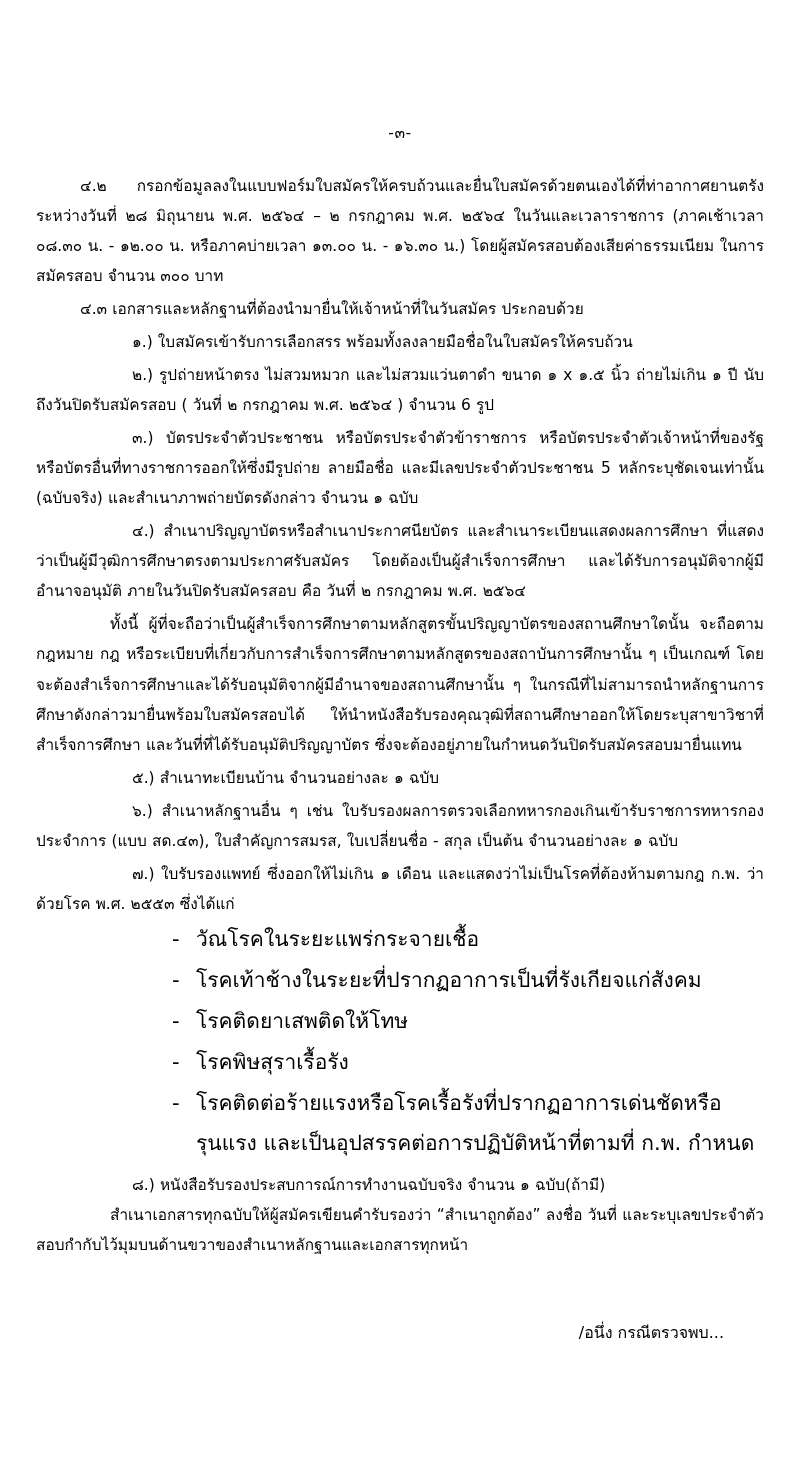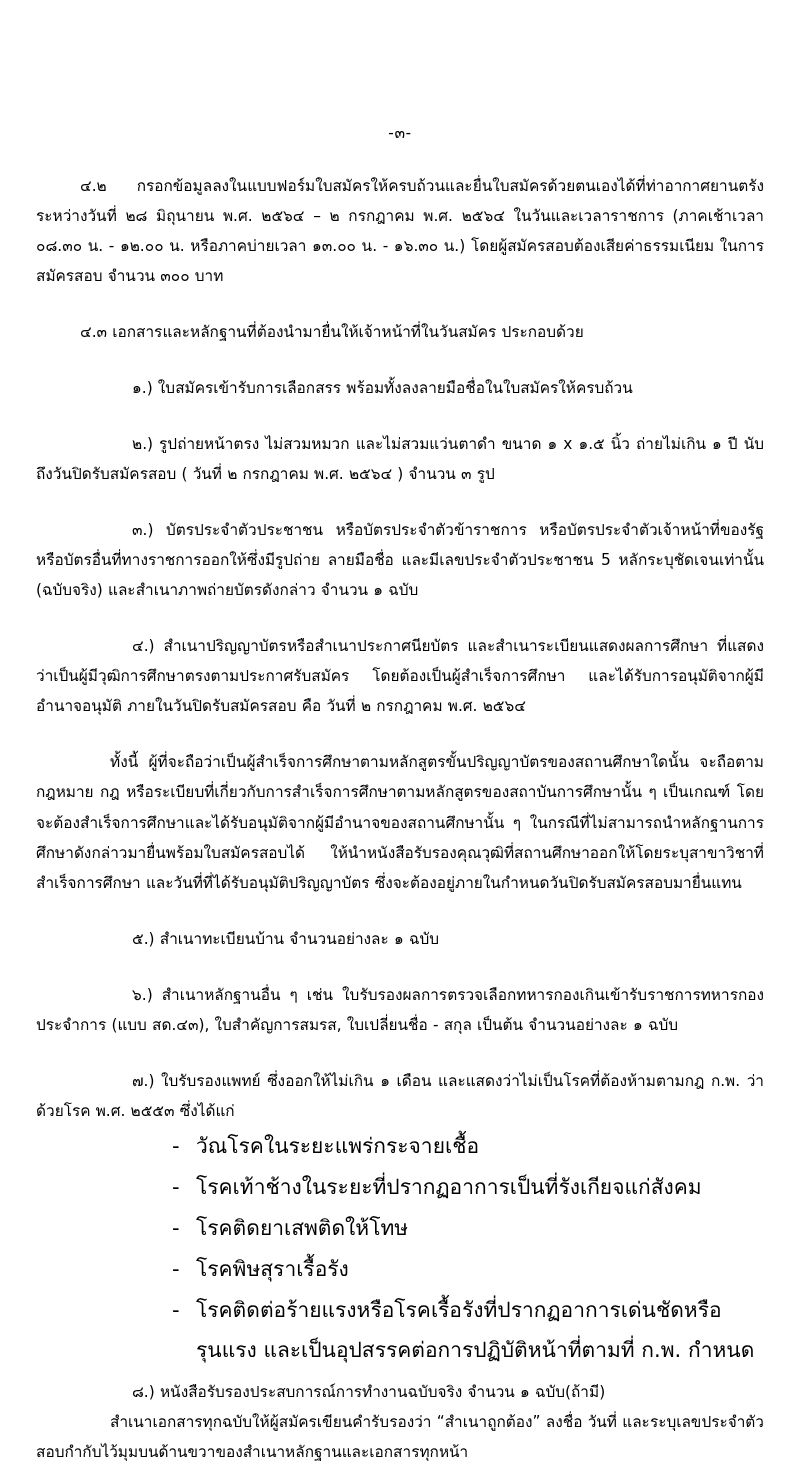--- a/index.html
+++ b/index.html
@@ -30,21 +30,21 @@
     margin: 0;
     font-size: 15.4px;
     line-height: 1.95;
     text-align: justify;
     text-justify: inter-word;
     word-spacing: 0.3px;
   }
   .indent-1 { text-indent: 44px; }
   .indent-2 { text-indent: 74px; }
   .indent-3 { text-indent: 96px; }
-  .block-gap { margin-top: 26px; }
+  .block-gap { margin-top: 3px; }
   .bold { font-weight: normal; }
   .dash-list {
     margin: 0;
     padding: 0;
     list-style: none;
   }
   .dash-list li {
     font-size: 21px;
     line-height: 1.95;
     padding-left: 160px;
@@ -66,21 +66,21 @@
 <div class="page">
 
   <div class="page-number">-๓-</div>
 
   <p class="indent-1">๔.๒ กรอกข้อมูลลงในแบบฟอร์มใบสมัครให้ครบถ้วนและยื่นใบสมัครด้วยตนเองได้ที่ท่าอากาศยานตรัง ระหว่างวันที่ ๒๘ มิถุนายน พ.ศ. ๒๕๖๔ – ๒ กรกฎาคม พ.ศ. ๒๕๖๔ ในวันและเวลาราชการ (ภาคเช้าเวลา ๐๘.๓๐ น. - ๑๒.๐๐ น. หรือภาคบ่ายเวลา ๑๓.๐๐ น. - ๑๖.๓๐ น.) โดยผู้สมัครสอบต้องเสียค่าธรรมเนียม        ในการสมัครสอบ จำนวน ๓๐๐ บาท</p>
 
   <p class="indent-1 block-gap">๔.๓ เอกสารและหลักฐานที่ต้องนำมายื่นให้เจ้าหน้าที่ในวันสมัคร ประกอบด้วย</p>
 
   <p class="indent-3 block-gap">๑.) ใบสมัครเข้ารับการเลือกสรร พร้อมทั้งลงลายมือชื่อในใบสมัครให้ครบถ้วน</p>
 
-  <p class="indent-3 block-gap"><span>๒.) รูปถ่ายหน้าตรง ไม่สวมหมวก และไม่สวมแว่นตาดำ ขนาด ๑ x ๑.๕ นิ้ว ถ่ายไม่เกิน ๑ ปี นับถึงวันปิดรับสมัครสอบ </span><span class="bold nowrap">( วันที่ ๒ กรกฎาคม พ.ศ. ๒๕๖๔ )</span><span> จำนวน ๓ รูป</span></p>
+  <p class="indent-3 block-gap"><span>๒.) รูปถ่ายหน้าตรง ไม่สวมหมวก และไม่สวมแว่นตาดำ ขนาด ๑ x ๑.๕ นิ้ว ถ่ายไม่เกิน ๑ ปี นับถึงวันปิดรับสมัครสอบ </span><span class="bold nowrap">( วันที่ ๒ กรกฎาคม พ.ศ. ๒๕๖๔ )</span><span> จำนวน 6 รูป</span></p>
 
   <p class="indent-3 block-gap">๓.) บัตรประจำตัวประชาชน หรือบัตรประจำตัวข้าราชการ หรือบัตรประจำตัวเจ้าหน้าที่ของรัฐ หรือบัตรอื่นที่ทางราชการออกให้ซึ่งมีรูปถ่าย ลายมือชื่อ และมีเลขประจำตัวประชาชน 5 หลักระบุชัดเจนเท่านั้น (ฉบับจริง) และสำเนาภาพถ่ายบัตรดังกล่าว จำนวน ๑ ฉบับ</p>
 
   <p class="indent-3 block-gap"><span>๔.) สำเนาปริญญาบัตรหรือสำเนาประกาศนียบัตร และสำเนาระเบียนแสดงผลการศึกษา ที่แสดงว่าเป็นผู้มีวุฒิการศึกษาตรงตามประกาศรับสมัคร โดยต้องเป็นผู้สำเร็จการศึกษา และได้รับการอนุมัติจากผู้มีอำนาจอนุมัติ </span><span class="bold">ภายในวันปิดรับสมัครสอบ คือ  วันที่  ๒  กรกฎาคม  พ.ศ. ๒๕๖๔</span></p>
 
   <p class="indent-2 block-gap">ทั้งนี้ ผู้ที่จะถือว่าเป็นผู้สำเร็จการศึกษาตามหลักสูตรขั้นปริญญาบัตรของสถานศึกษาใดนั้น จะถือตามกฎหมาย กฎ หรือระเบียบที่เกี่ยวกับการสำเร็จการศึกษาตามหลักสูตรของสถาบันการศึกษานั้น ๆ เป็นเกณฑ์ โดยจะต้องสำเร็จการศึกษาและได้รับอนุมัติจากผู้มีอำนาจของสถานศึกษานั้น ๆ ในกรณีที่ไม่สามารถนำหลักฐานการศึกษาดังกล่าวมายื่นพร้อมใบสมัครสอบได้ ให้นำหนังสือรับรองคุณวุฒิที่สถานศึกษาออกให้โดยระบุสาขาวิชาที่สำเร็จการศึกษา และวันที่ที่ได้รับอนุมัติปริญญาบัตร ซึ่งจะต้องอยู่ภายในกำหนดวันปิดรับสมัครสอบมายื่นแทน</p>
 
   <p class="indent-3 block-gap">๕.) สำเนาทะเบียนบ้าน จำนวนอย่างละ ๑ ฉบับ</p>
 
   <p class="indent-3 block-gap">๖.) สำเนาหลักฐานอื่น ๆ เช่น ใบรับรองผลการตรวจเลือกทหารกองเกินเข้ารับราชการทหารกองประจำการ (แบบ สด.๔๓), ใบสำคัญการสมรส, ใบเปลี่ยนชื่อ - สกุล เป็นต้น จำนวนอย่างละ ๑ ฉบับ</p>

